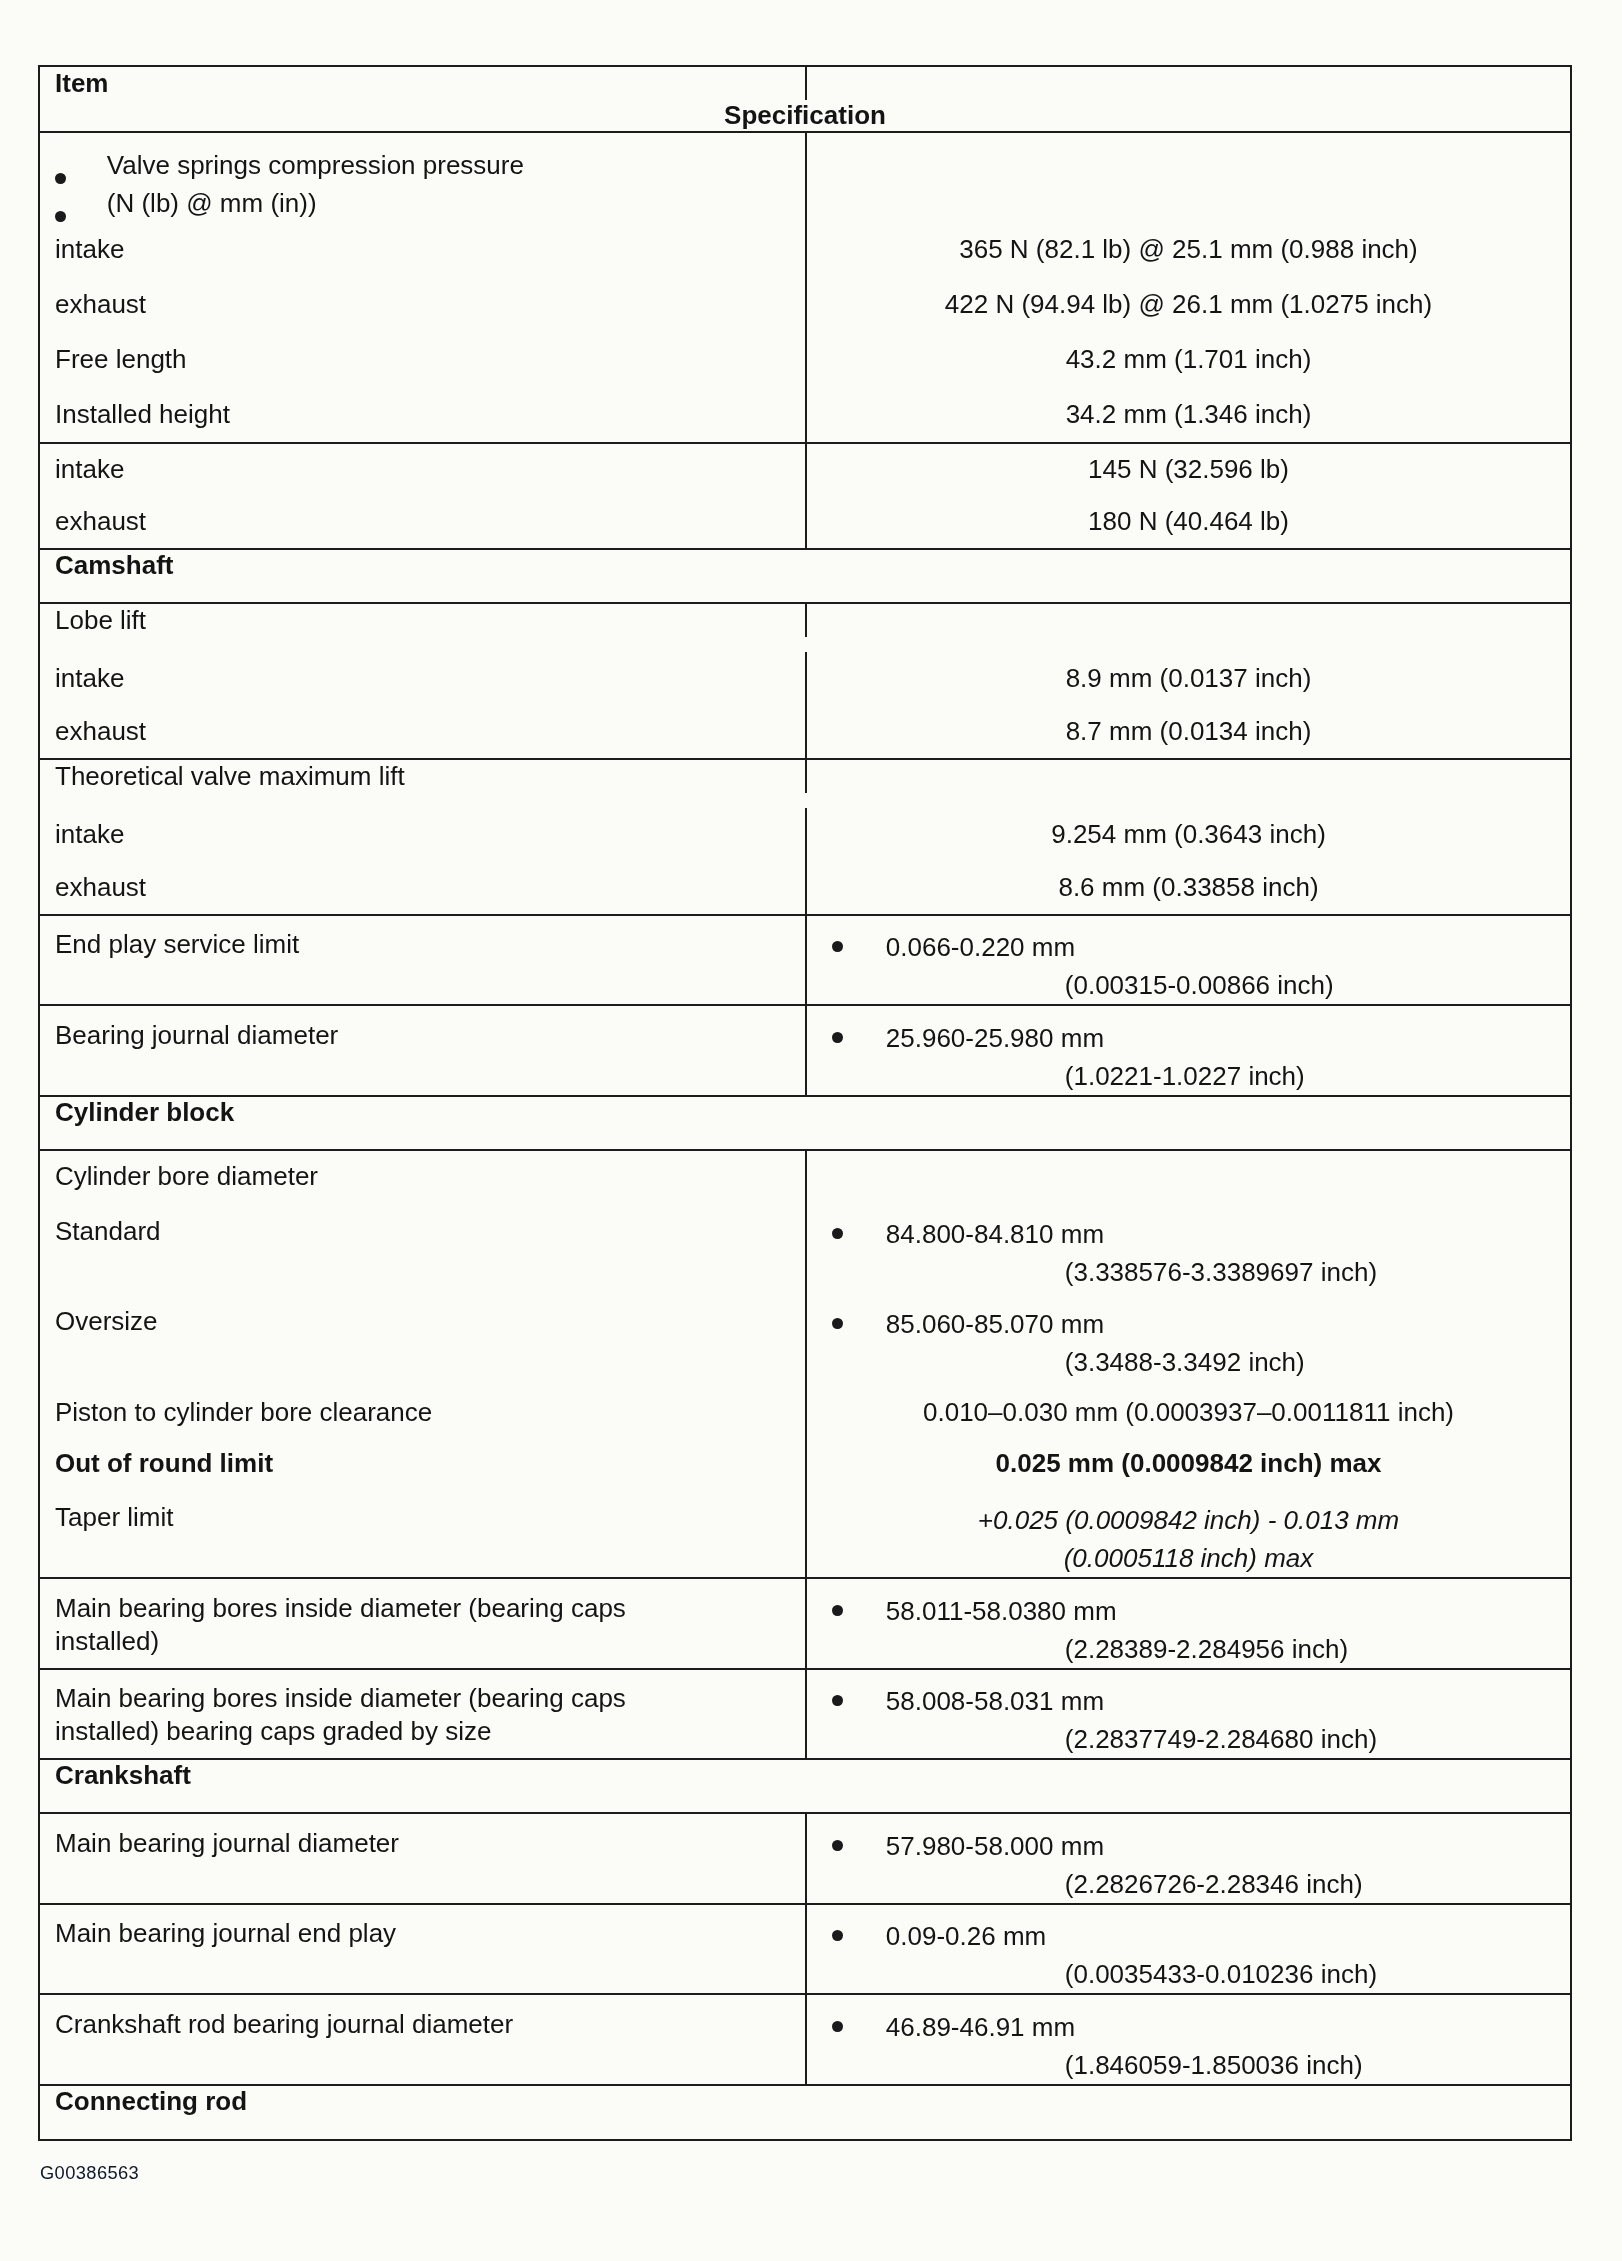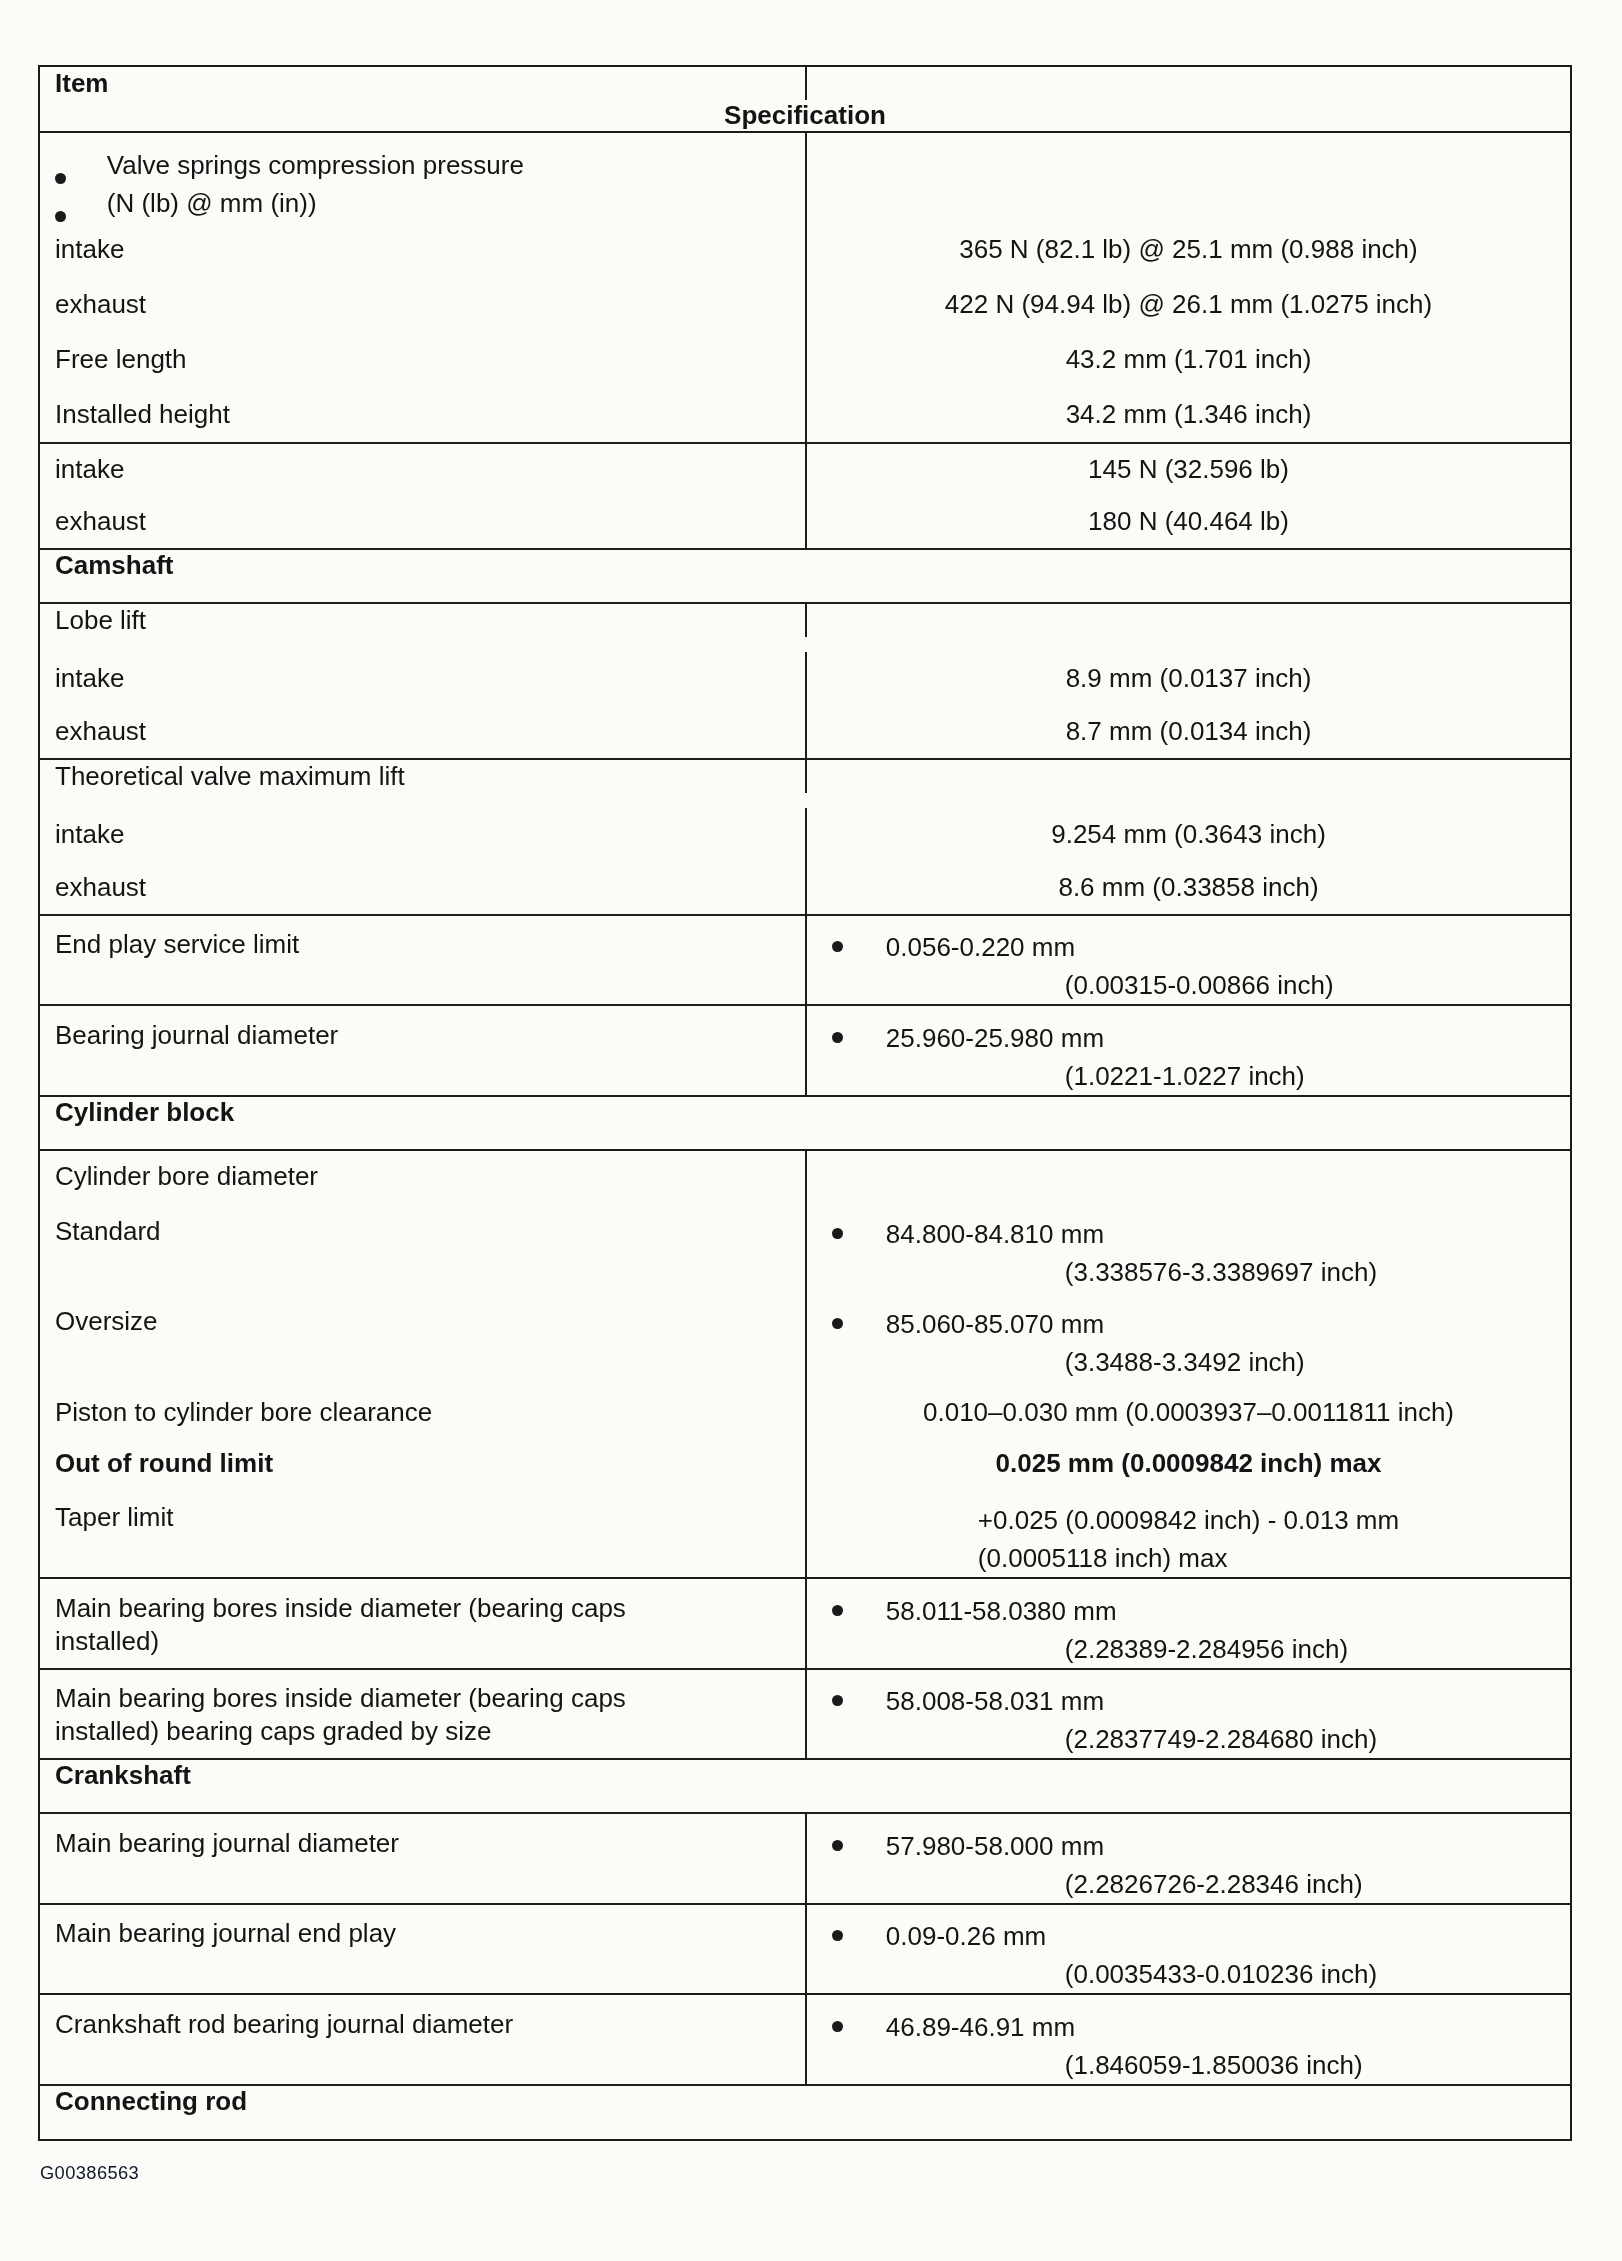--- a/index.html
+++ b/index.html
@@ -76,21 +76,21 @@
   .bline .dot { margin-right: 41px; }
 
   
   .cell.spec.bullets { padding-left: 25px; }
   .trow.top .cell.spec.bullets .dot { margin-top: 13.3px; margin-right: 43px; }
   .lines { line-height: 38px; }
   .lines .l2 { margin-left: 179px; }
 
   
   .cell.spec.center-col { justify-content: center; }
-  .clines { text-align: left; line-height: 38px; }
+  .clines { text-align: center; line-height: 38px; font-style: italic; }
 
   .figure-code {
     margin: 21.7px 0 0 40px;
     font-size: 18.3px;
     letter-spacing: 0.4px;
     color: #0f172a;
   }
 </style>
 </head>
 <body>
@@ -231,21 +231,21 @@
     </div>
 
     <div class="group">
       <div class="trow r102 top">
         <div class="cell item">
             <span>End play service limit</span>
           </div>
         <div class="cell spec bullets">
           <span class="dot"></span>
           <div class="lines">
-            <div class="l1">0.056-0.220 mm</div>
+            <div class="l1">0.066-0.220 mm</div>
             <div class="l2">(0.00315-0.00866 inch)</div>
           </div>
         </div>
       </div>
     </div>
 
     <div class="group">
       <div class="trow r102 top">
         <div class="cell item">
             <span>Bearing journal diameter</span>

